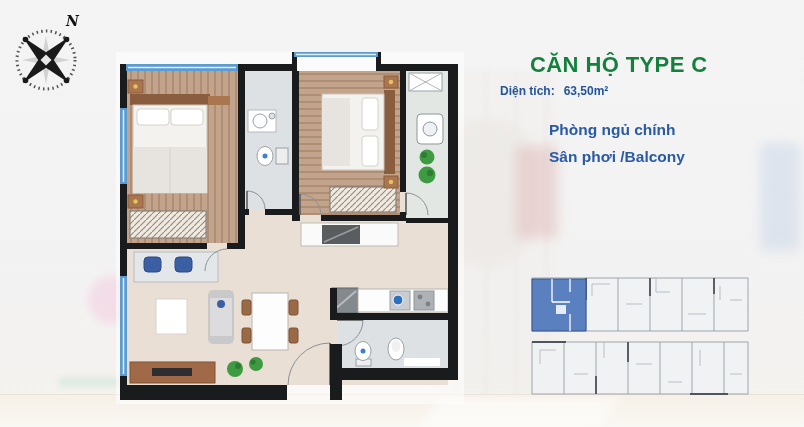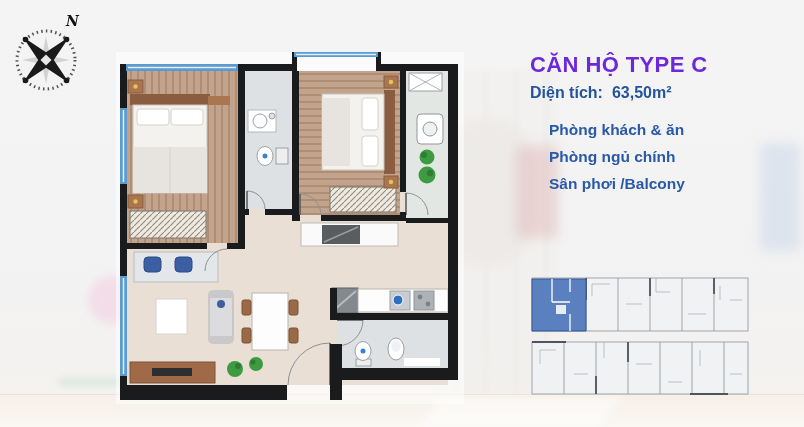--- a/index.html
+++ b/index.html
@@ -22,22 +22,22 @@
     background:#f3cde0;opacity:.55;filter:blur(4px);}
   .green-dash{left:58px;top:377px;width:74px;height:10px;background:#cfe6d8;
     opacity:.6;filter:blur(3px);border-radius:5px;}
   .bottom-band{left:0;top:394px;width:804px;height:33px;
     background:linear-gradient(180deg,#f6f0e7 0%,#faf8f4 100%);
     border-top:1px solid rgba(210,200,185,.45);}
   .bottom-streak{left:430px;top:398px;width:180px;height:29px;background:#ffffff;
     opacity:.5;filter:blur(4px);transform:skewX(-35deg);}
   
   .title{left:530px;top:52px;width:270px;font-size:22px;font-weight:700;
-    letter-spacing:.4px;color:#6d28d9;}
-  .area-line{left:530px;top:84px;width:270px;font-size:16px;font-weight:700;color:#24549c;}
+    letter-spacing:.4px;color:#15803d;}
+  .area-line{left:500px;top:84px;width:270px;font-size:12px;font-weight:700;color:#24549c;}
   .area-line .val{margin-left:9px;}
   .room-list{left:549px;top:116px;width:250px;list-style:none;margin:0;padding:0;}
   .room-list li{font-size:15.5px;font-weight:700;color:#2a5aa6;line-height:27px;}
 </style>
 </head>
 <body>
 
 <div class="stage">
   <div class="abs decor bg-grad"></div>
   <div class="abs decor shelf-zone"></div>
@@ -227,21 +227,20 @@
       <rect x="4" y="224" width="7" height="100" fill="#5b9bd0"></rect>
       <path d="M7.5,226 V322" stroke="#dff0fb" stroke-width="1.5"></path>
     </g>
   </svg>
 
   <div class="abs title">CĂN HỘ TYPE C</div>
   <div class="abs area-line">
     <span>Diện tích:</span><span class="val">63,50m²</span>
   </div>
   <ul class="abs room-list">
-    <li>Phòng khách &amp; ăn</li>
     <li>Phòng ngủ chính</li>
     <li>Sân phơi /Balcony</li>
   </ul>
 
   <svg class="abs" style="left:530px;top:274px;" width="220" height="124" viewBox="0 0 220 124">
     <g stroke="#9199a3" stroke-width="0.9" fill="#f0f2f4" opacity="0.95">
       <rect x="2" y="4" width="216" height="53"></rect>
       <rect x="2" y="68" width="216" height="52"></rect>
       <path d="M56,4 V57 M88,4 V57 M120,4 V57 M152,4 V57 M184,4 V57" fill="none"></path>
       <path d="M34,68 V120 M66,68 V120 M98,68 V120 M130,68 V120 M162,68 V120 M194,68 V120" fill="none"></path>

